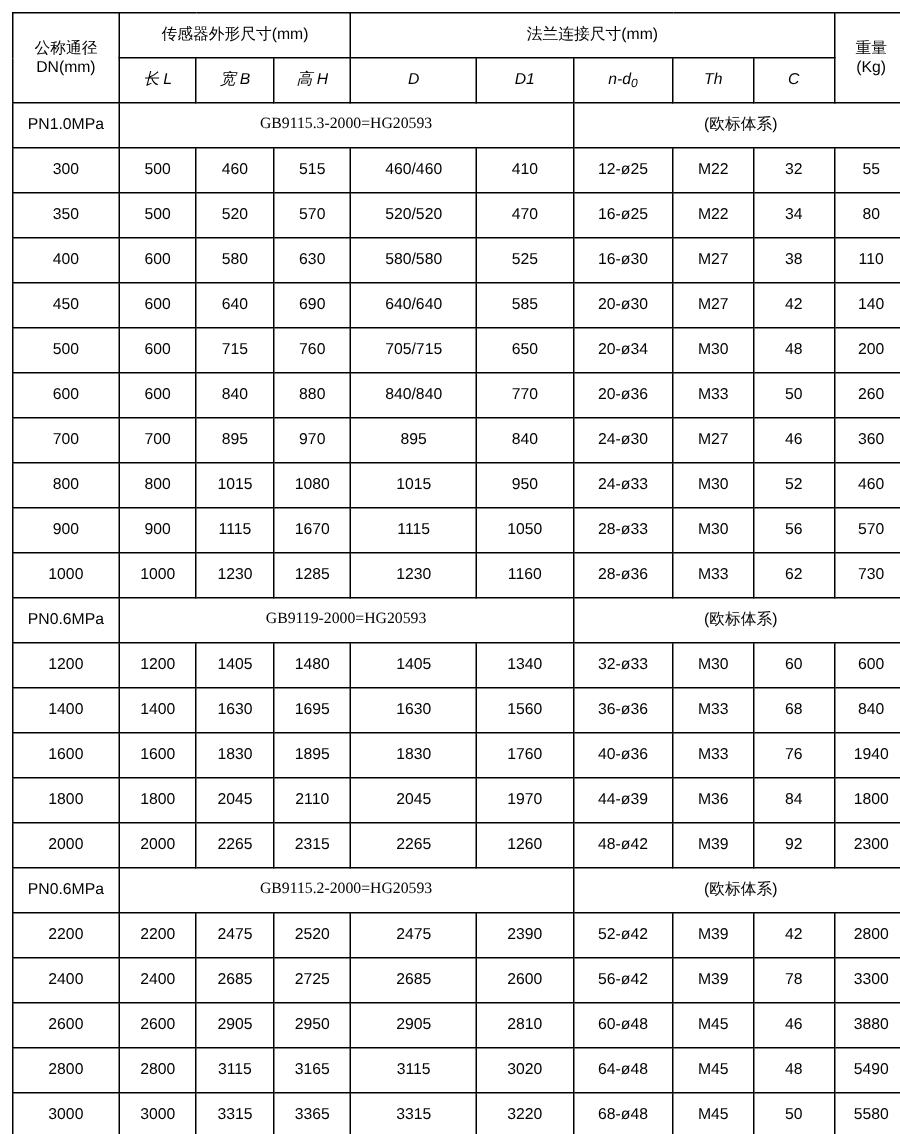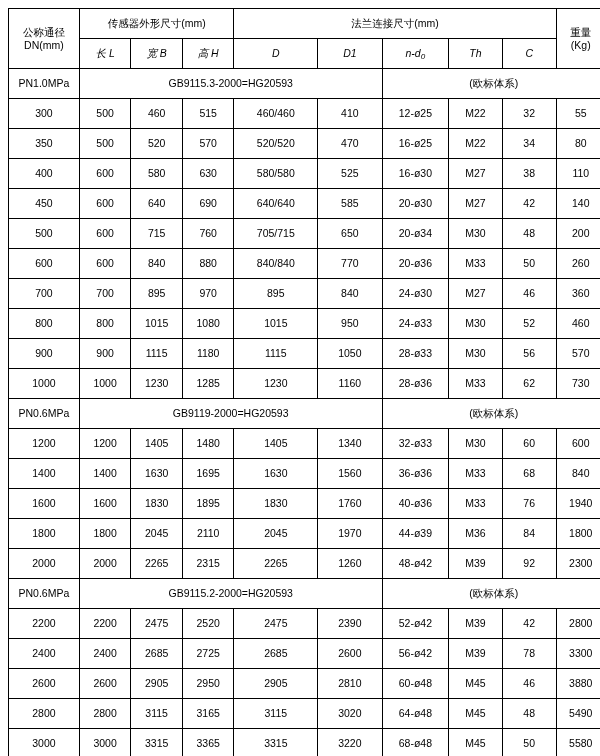--- a/index.html
+++ b/index.html
@@ -47,20 +47,21 @@
     height: 30px;
     font-size: 11px;
   }
   .sec-label {
     text-align: left;
     padding-left: 8px;
   }
   .sec-std {
     text-align: left;
     padding-left: 6px;
+    font-family: Liberation Serif, serif;
   }
   .sec-note {
     text-align: right;
     padding-right: 8px;
   }
   sub {
     font-size: 8px;
     vertical-align: baseline;
     position: relative;
     top: 2px;
@@ -205,21 +206,21 @@
         <td>950</td>
         <td>24-ø33</td>
         <td>M30</td>
         <td>52</td>
         <td>460</td>
       </tr>
       <tr>
         <td>900</td>
         <td>900</td>
         <td>1115</td>
-        <td>1180</td>
+        <td>1670</td>
         <td>1115</td>
         <td>1050</td>
         <td>28-ø33</td>
         <td>M30</td>
         <td>56</td>
         <td>570</td>
       </tr>
       <tr>
         <td>1000</td>
         <td>1000</td>

